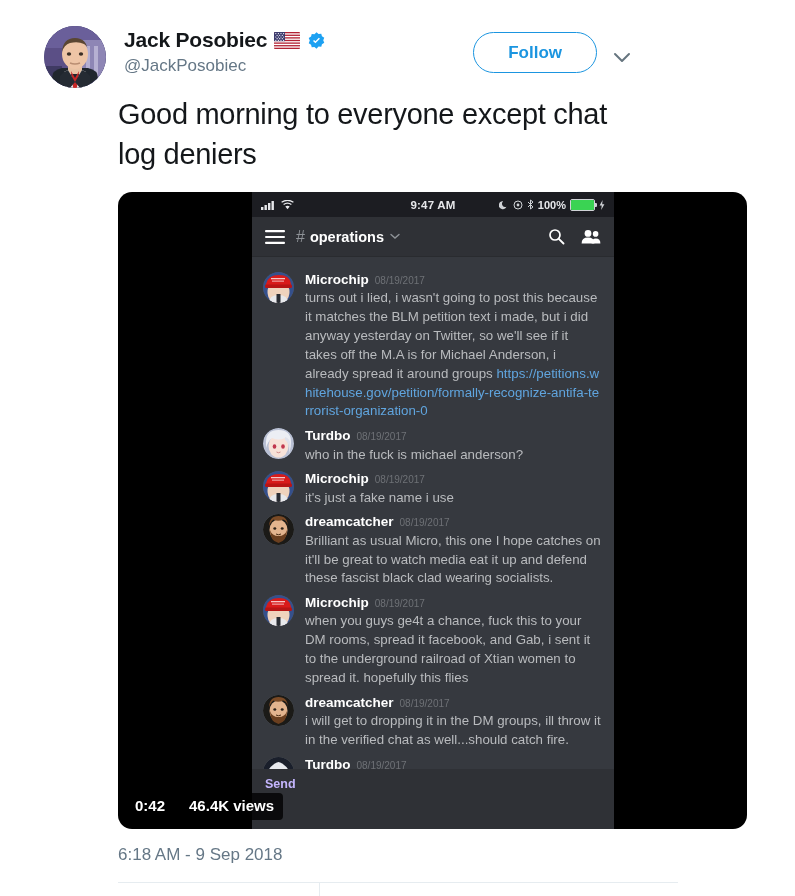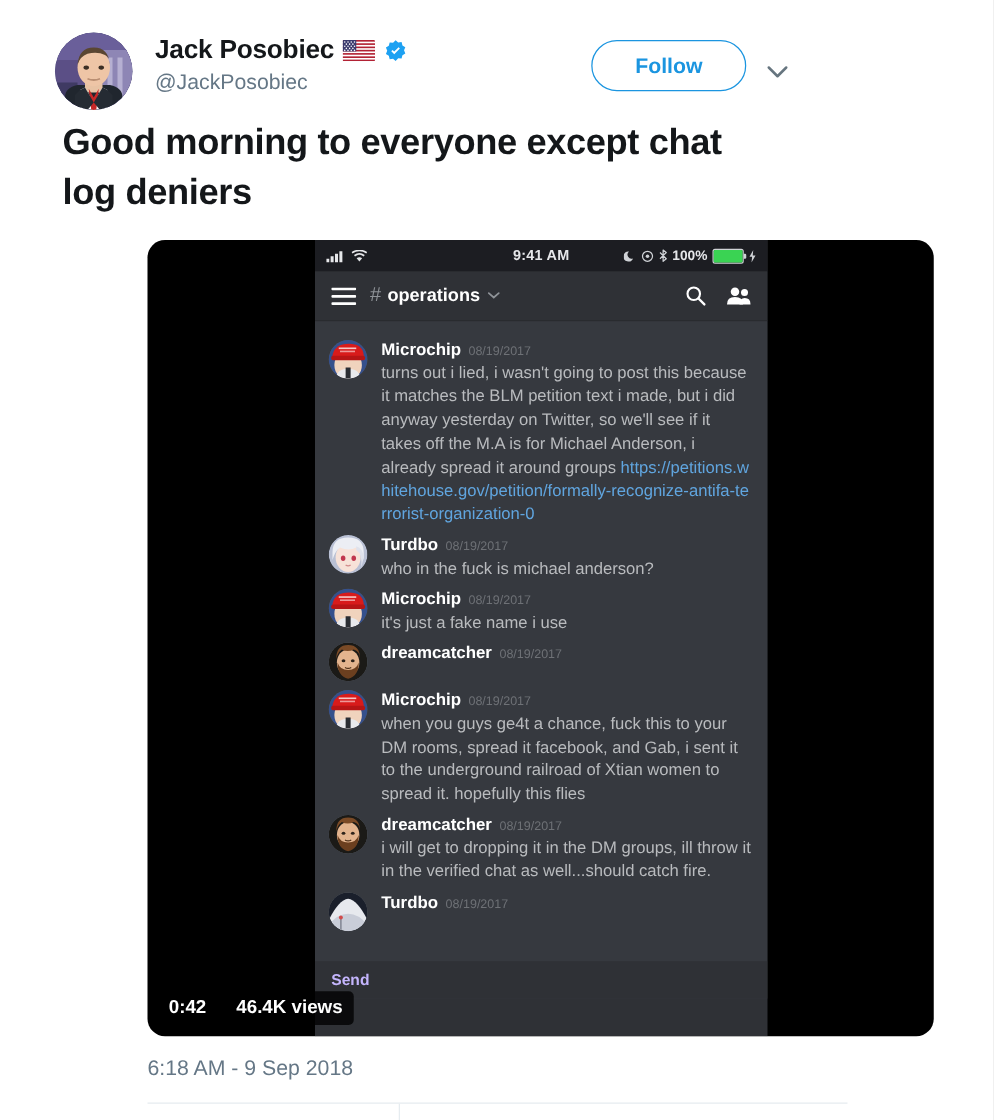--- a/index.html
+++ b/index.html
@@ -107,26 +107,26 @@
     align-items: center;
     justify-content: center;
     cursor: pointer;
     background: none;
     border: none;
     padding: 0;
   }
 
   
   .tweet-text {
-    padding: 16px 44px 0 50px;
+    padding: 16px 44px 0 118px;
     font-size: 29px;
     line-height: 1.38;
     color: #14171a;
     letter-spacing: -0.3px;
-    font-weight: 700;
+    font-weight: 400;
   }
 
   
   .media-wrap {
     margin: 18px 0 0 118px;
     width: 629px;
     height: 637px;
     border-radius: 14px;
     overflow: hidden;
     background: #000;
@@ -461,21 +461,21 @@
             <rect x="3.5" y="5" width="2.4" height="5" fill="#e6e7ea"></rect>
             <rect x="7" y="3" width="2.4" height="7" fill="#e6e7ea"></rect>
             <rect x="10.5" y="1" width="2.4" height="9" fill="#e6e7ea"></rect>
           </svg>
           <svg width="13" height="10" viewBox="0 0 13 10">
             <path d="M6.5 9.2 L4.3 6.6 Q6.5 5 8.7 6.6 Z" fill="#e6e7ea"></path>
             <path d="M2.6 4.6 Q6.5 1.5 10.4 4.6" stroke="#e6e7ea" stroke-width="1.3" fill="none"></path>
             <path d="M0.6 2.2 Q6.5 -1.6 12.4 2.2" stroke="#e6e7ea" stroke-width="1.3" fill="none"></path>
           </svg>
         </div>
-        <div class="sb-center">9:41 AM</div>
+        <div class="sb-center">9:47 AM</div>
         <div class="sb-right">
           <svg width="10" height="10" viewBox="0 0 10 10">
             <path d="M7.5 6.8 A4 4 0 1 1 4.2 1.2 A3.3 3.3 0 0 0 7.5 6.8 Z" fill="#cfd2d6"></path>
           </svg>
           <svg width="10" height="10" viewBox="0 0 10 10">
             <circle cx="5" cy="5" r="4" stroke="#cfd2d6" stroke-width="1" fill="none"></circle>
             <circle cx="5" cy="5" r="1.4" fill="#cfd2d6"></circle>
           </svg>
           <svg width="7" height="11" viewBox="0 0 7 11">
             <path d="M1 3 L6 8 L3.5 10 L3.5 1 L6 3 L1 8" stroke="#cfd2d6" stroke-width="1" fill="none" stroke-linejoin="round"></path>
@@ -622,20 +622,21 @@
                 <ellipse cx="19.2" cy="14.5" rx="1.5" ry="1.2" fill="#2e231a"></ellipse>
                 <path d="M13 20 Q15.5 21.5 18 20" stroke="#4a2d16" stroke-width="1" fill="none"></path>
               </g>
             </svg>
           </div>
           <div class="msg-body">
             <div class="msg-head">
               <span class="msg-author">dreamcatcher</span>
               <span class="msg-time">08/19/2017</span>
             </div>
+            <div class="msg-text">Brilliant as usual Micro, this one I hope catches on it'll be great to watch media eat it up and defend these fascist black clad wearing socialists.</div>
           </div>
         </div>
 
         <div class="msg">
           <div class="msg-avatar">
             <svg viewBox="0 0 31 31">
                 <defs>
                   <clipPath id="c4">
                     <circle cx="15.5" cy="15.5" r="15.5"></circle>
                   </clipPath>

